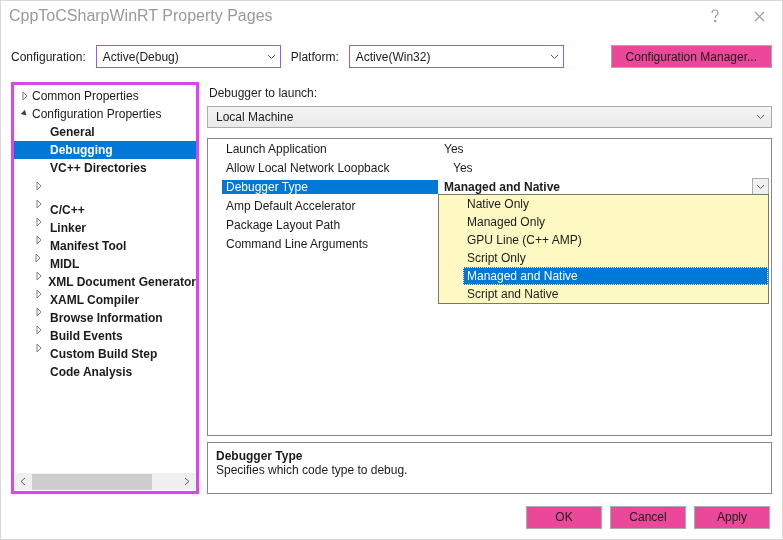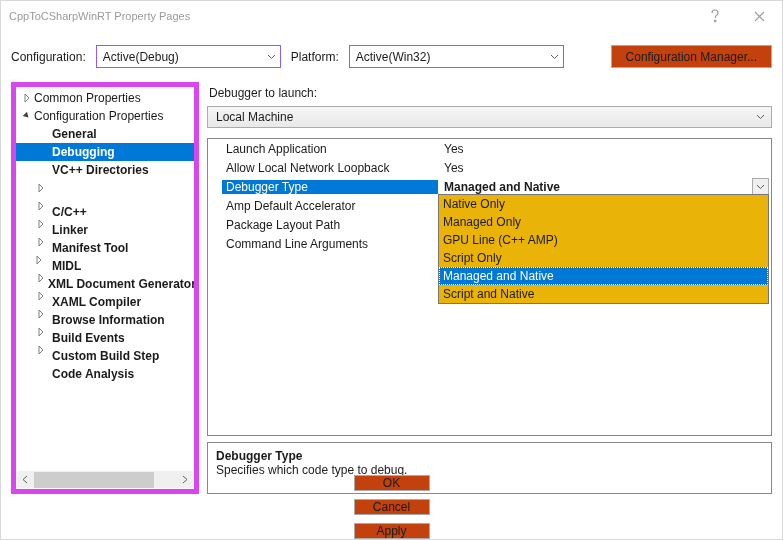--- a/index.html
+++ b/index.html
@@ -15,21 +15,21 @@
     border: 1px solid #d8d8d8;
     position: relative;
   }
   
   .titlebar {
     height: 30px;
     display: flex;
     align-items: center;
     padding: 0 0 0 8px;
     color: #9a9a9a;
-    font-size: 11px;
+    font-size: 16px;
   }
   .titlebar .title { flex: 1; }
   .titlebar .tbtn {
     width: 45px; height: 30px;
     display:flex; align-items:center; justify-content:center;
     color:#9a9a9a;
   }
   .titlebar .tbtn svg { stroke:#9a9a9a; }
   
   .config-row {
@@ -49,38 +49,38 @@
     position:relative;
   }
   .dropdown .dd-arrow {
     position:absolute; right:4px; top:50%; transform:translateY(-50%);
     pointer-events:none;
   }
   .dd-config { flex:0 0 185px; }
   .dd-platform { flex:0 0 215px; }
   .btn {
     border:1px solid #ababab;
-    background:#c2410c;
+    background:#ec4899;
     height:23px;
     display:flex; align-items:center; justify-content:center;
     padding:0 14px;
     white-space:nowrap;
     cursor:default;
   }
   .btn-cfgmgr { flex:0 0 150px; margin-left:auto; }
   
   .main {
     display:flex;
     padding: 0 10px 0 10px;
     gap: 8px;
     height: 412px;
   }
   .sidebar {
     width: 188px;
-    border:5px solid #d946ef;
+    border:3px solid #d946ef;
     background:#fff;
     position:relative;
     overflow:hidden;
   }
   .tree { padding:2px 0; }
   .tree-row {
     display:flex; align-items:center;
     height:18px;
     padding-left:4px;
     white-space:nowrap;
@@ -142,22 +142,23 @@
     background:#f0f0f0;
     display:flex; align-items:center; justify-content:center;
   }
   
   .combo-list {
     position:absolute;
     left:230px;
     right:2px;
     top:55px;
     border:1px solid #767676;
-    background:#eab308;
+    background:#fef9c3;
     z-index:5;
+    padding-left:24px;
   }
   .combo-list .opt {
     height:18px;
     display:flex; align-items:center;
     padding:0 4px;
   }
   .combo-list .opt.hl { background:#0078d7; color:#fff; border:1px dotted #fff; height:18px; padding:0 3px;}
   .desc-box {
     border:1px solid #828790;
     margin-top:6px;
@@ -168,21 +169,20 @@
   
   .footer {
     position:absolute;
     left:0; right:0; bottom:0;
     height:44px;
     display:flex;
     align-items:center;
     justify-content:flex-end;
     gap:8px;
     padding:0 12px;
-    flex-direction:column;
   }
   .footer .btn { width:76px; justify-content:center; }
   svg { display:block; }
 </style>
 </head>
 <body>
 
 <div class="titlebar">
   <div class="title">CppToCSharpWinRT Property Pages</div>
   <div class="tbtn">
@@ -358,21 +358,21 @@
           </svg>
       </span>
     </div>
 
     <div class="props-area">
       <div class="props-inner" id="props">
           <div class="prop-row" style="position: relative; align-items: center;">
             <div class="pname">Launch Application</div>
             <div class="pval">Yes</div>
           </div>
-          <div class="prop-row" style="position: relative;">
+          <div class="prop-row" style="position: relative; gap: 9px;">
             <div class="pname">Allow Local Network Loopback</div>
             <div class="pval">Yes</div>
           </div>
           <div class="prop-row selected" style="position: relative;">
             <div class="pname">Debugger Type</div>
             <div class="pval">Managed and Native</div>
             <div class="pdd">
               <svg width="9" height="6">
                 <path d="M1 1l3.5 3.5L8 1" fill="none" stroke="#5b5b5b" stroke-width="1"></path>
               </svg>

